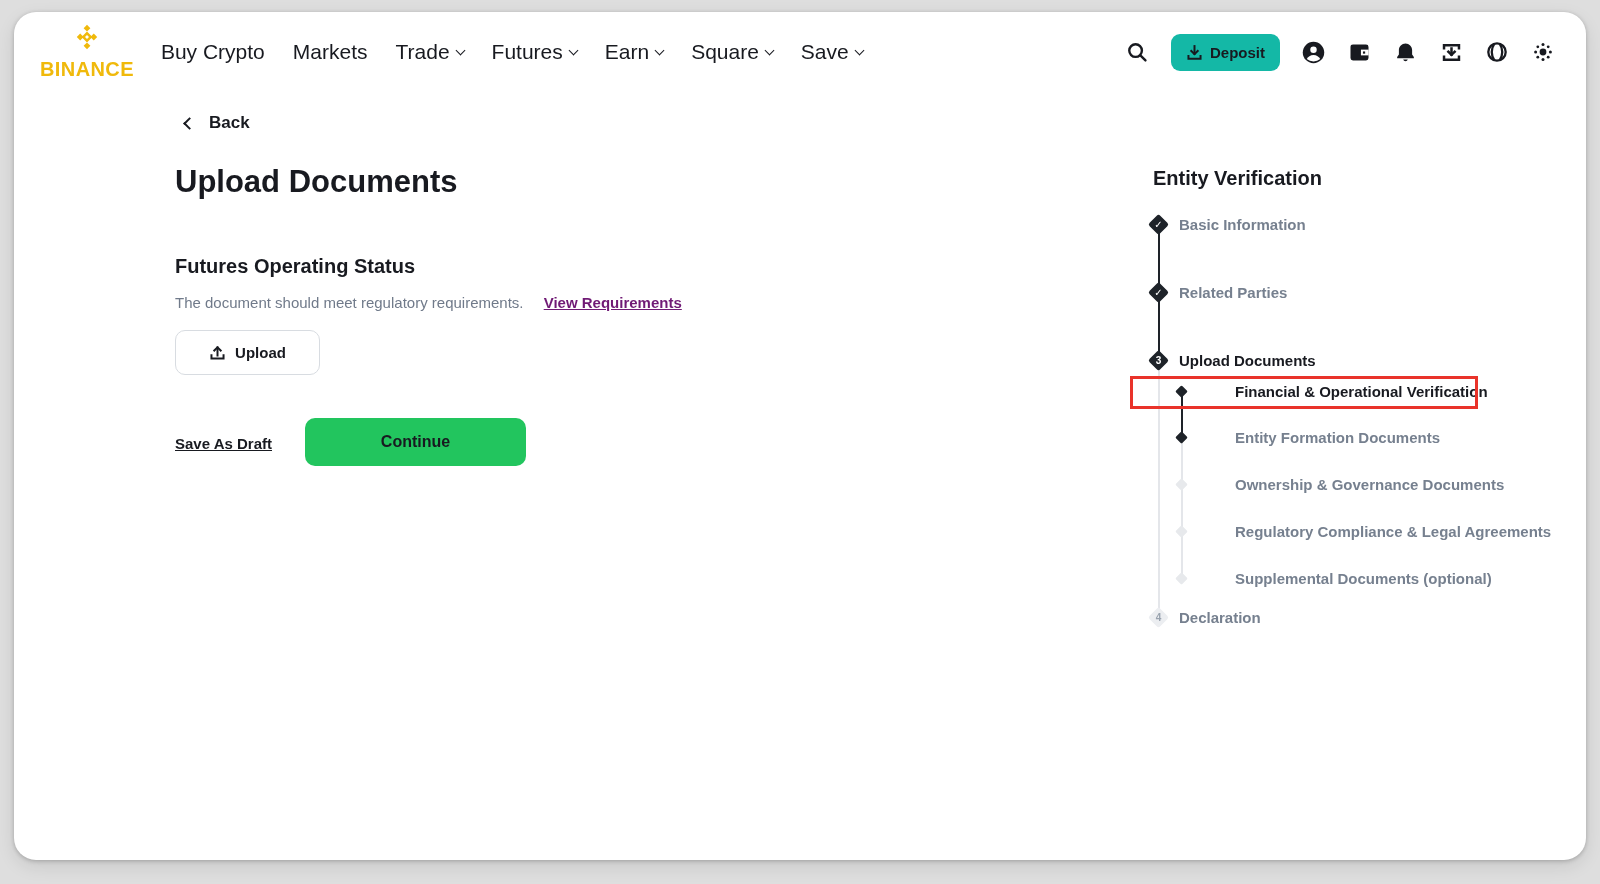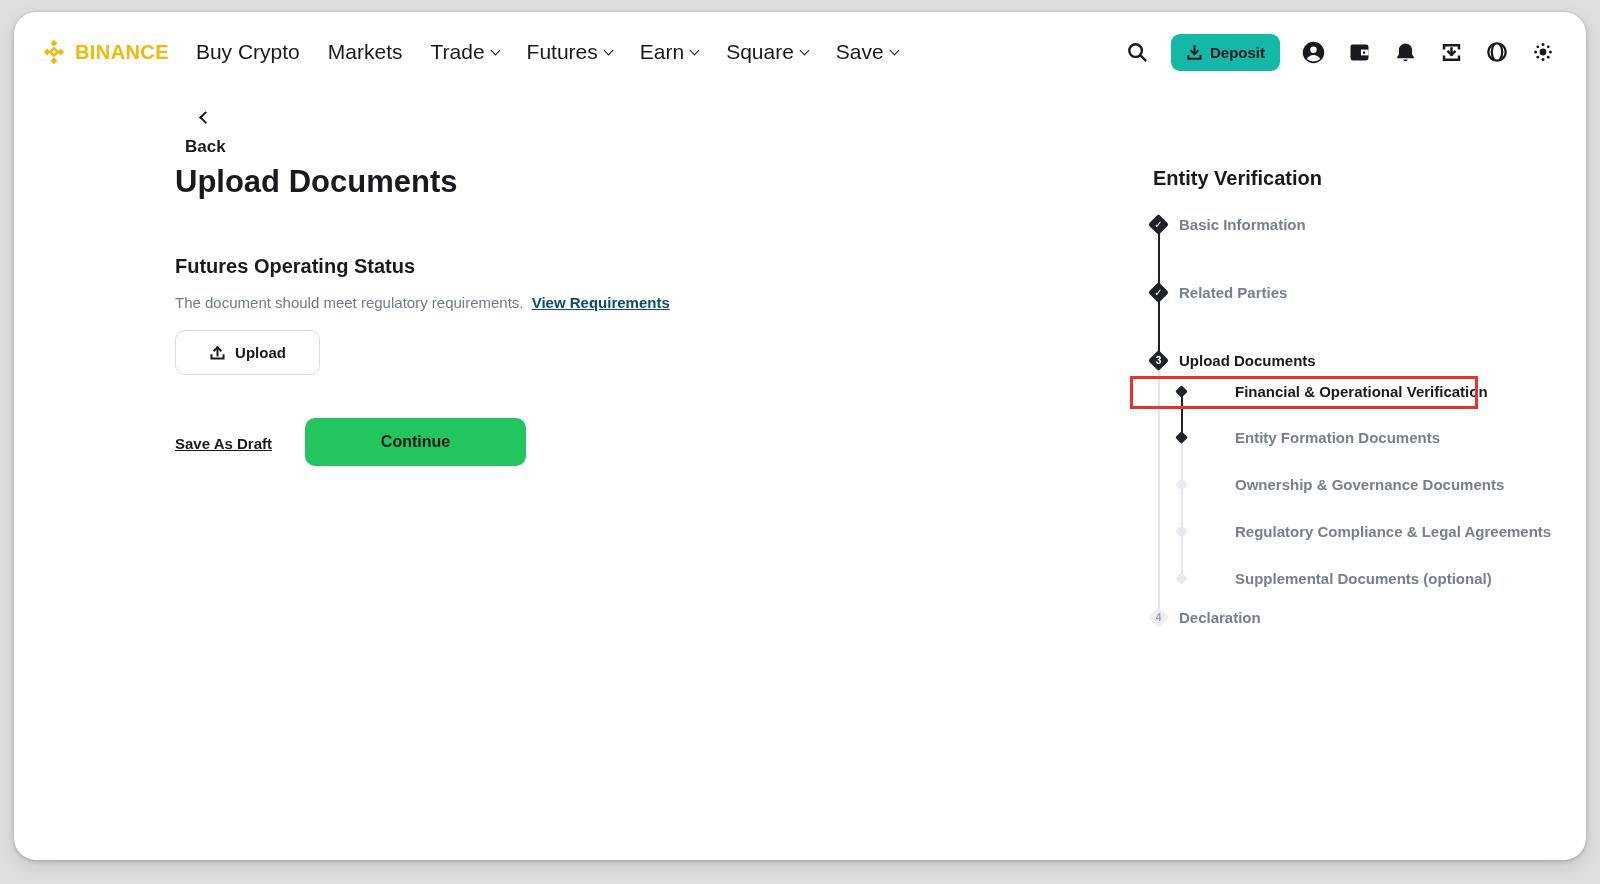--- a/index.html
+++ b/index.html
@@ -11,40 +11,40 @@
     color:#181A20;
   }
   .card {
     position:absolute; left:14px; top:12px; width:1572px; height:848px;
     background:#ffffff; border-radius:22px;
     box-shadow:0 1px 4px rgba(0,0,0,0.22), 0 6px 18px rgba(0,0,0,0.10);
   }
   
   .topnav { position:absolute; top:0; left:0; right:0; height:80px;
     display:flex; align-items:center; padding:0 30px 0 26px; }
-  .brand { display:flex; align-items:center; gap:7px; margin-right:27px; cursor:pointer; }
+  .brand { display:flex; align-items:center; gap:7px; margin-right:27px; cursor:pointer;flex-direction:column; }
   .brand-text { font-size:20px; font-weight:800; color:#F0B90B; letter-spacing:0.4px; }
   .nav-items { display:flex; align-items:center; gap:28px; }
   .nav-item { font-size:21px; font-weight:500; color:#181A20; display:flex; align-items:center; cursor:pointer; white-space:nowrap; }
   .chev { width:7px; height:7px; border-right:1.7px solid #181A20; border-bottom:1.7px solid #181A20;
     transform:rotate(45deg); margin-left:7px; margin-top:-4px; }
   .nav-right { margin-left:auto; display:flex; align-items:center; gap:20px; }
   .icon-btn { width:26px; height:26px; display:flex; align-items:center; justify-content:center; cursor:pointer; }
   .deposit-btn { display:flex; align-items:center; gap:7px; background:#14b8a6; border:none;
     border-radius:9px; height:37px; padding:0 15px; font-size:15px; font-weight:700; color:#181A20;
     cursor:pointer; font-family:inherit; }
   
   .back-row { position:absolute; left:171px; top:101px; display:flex; align-items:center; gap:15px;
-    font-size:17px; font-weight:700; cursor:pointer;flex-direction:column; }
+    font-size:17px; font-weight:700; cursor:pointer; }
   .chev-left { width:9px; height:9px; border-left:2px solid #181A20; border-bottom:2px solid #181A20;
     transform:rotate(45deg); }
   .page-title { position:absolute; left:161px; top:152px; font-size:31px; font-weight:800; color:#181A20; }
   .section-heading { position:absolute; left:161px; top:243px; font-size:20px; font-weight:800; color:#181A20; }
   .desc { position:absolute; left:161px; top:282px; font-size:15px; color:#707A8A; }
-  .desc .req-link { color:#0c4a6e; font-weight:700; text-decoration:underline; margin-left:4px; cursor:pointer; }
+  .desc .req-link { color:#701a75; font-weight:700; text-decoration:underline; margin-left:16px; cursor:pointer; }
   .upload-btn { position:absolute; left:161px; top:318px; width:145px; height:45px; background:#fff;
     border:1px solid #D8DCE1; border-radius:10px; display:flex; align-items:center; justify-content:center;
     gap:9px; font-size:15px; font-weight:700; color:#181A20; cursor:pointer; font-family:inherit; }
   .save-draft { position:absolute; left:161px; top:423px; font-size:15px; font-weight:700; color:#181A20;
     text-decoration:underline; cursor:pointer; }
   .continue-btn { position:absolute; left:291px; top:406px; width:221px; height:48px; background:#22c55e;
     border:none; border-radius:10px; font-size:16px; font-weight:700; color:#181A20; cursor:pointer; font-family:inherit; }
   
   .sidebar { position:absolute; left:1114px; top:153px; width:386px; height:520px; }
   .sidebar-title { position:absolute; left:25px; top:2px; font-size:20px; font-weight:800; color:#181A20; }

